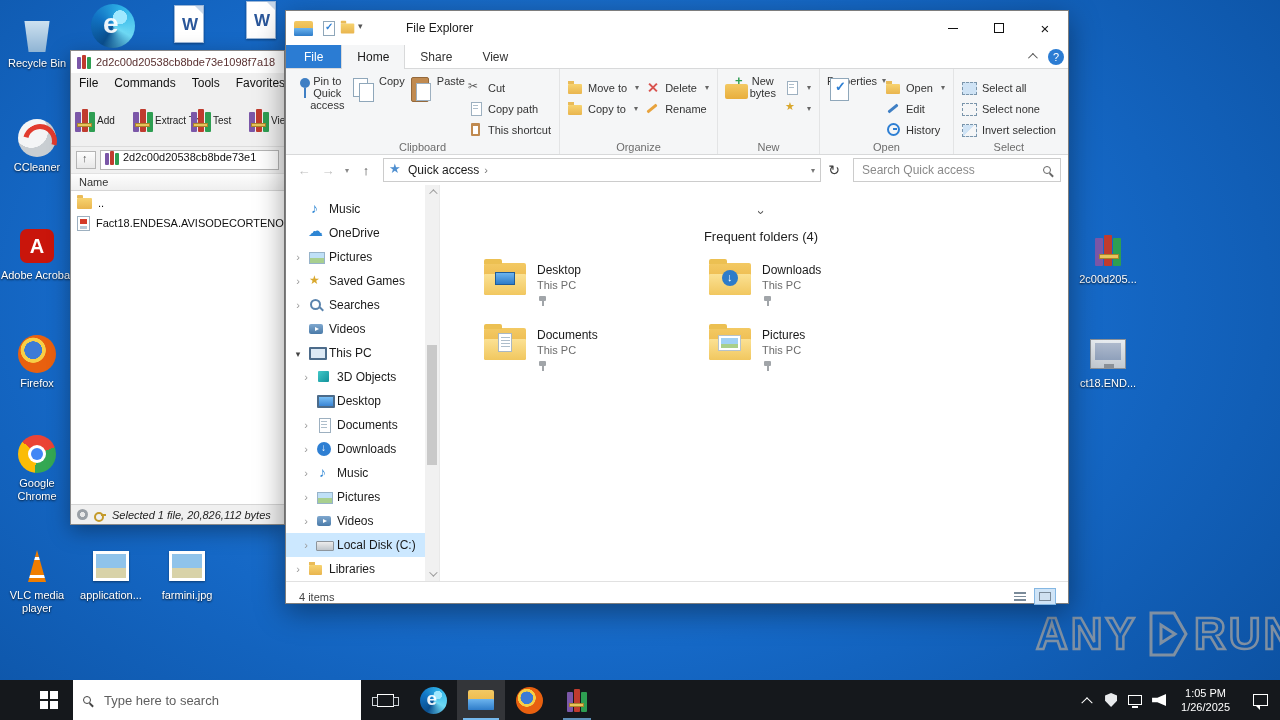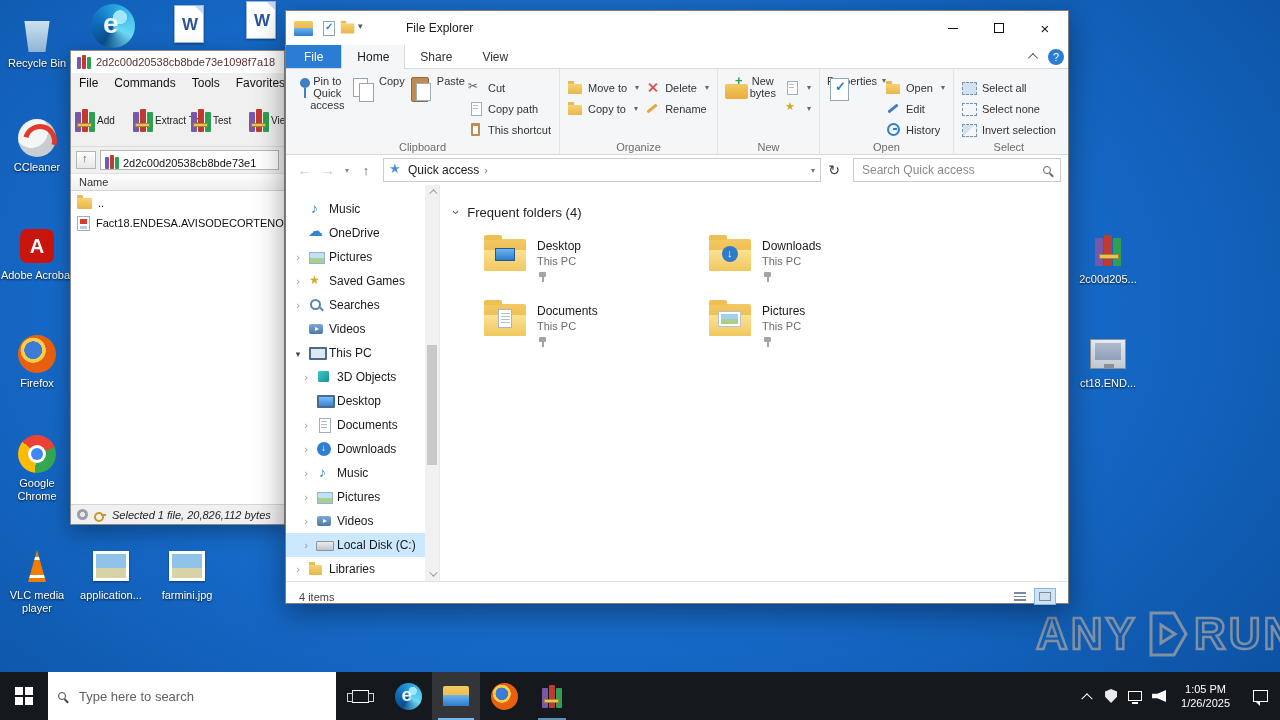--- a/index.html
+++ b/index.html
@@ -73,21 +73,21 @@
     box-shadow:0 6px 20px rgba(0,0,0,.35);z-index:2;overflow:hidden;display:flex;flex-direction:column;}
   .wr-title{height:22px;background:#fff;display:flex;align-items:center;gap:5px;padding:0 6px;flex:0 0 22px;}
   .wr-title-text{font-size:11px;color:#5a3030;white-space:nowrap;overflow:hidden;}
   .wr-menu{height:20px;display:flex;gap:16px;align-items:center;padding:0 8px;font-size:12px;color:#111;flex:0 0 20px;}
   .wr-toolbar{height:54px;display:flex;gap:4px;padding:2px 4px;border-bottom:1px solid #dcdcdc;flex:0 0 54px;}
   .wr-tool{width:54px;flex:0 0 54px;display:flex;align-items:center;justify-content:flex-start;gap:2px;padding-top:2px;}
   .wr-tool-lab{font-size:10px;color:#222;white-space:nowrap;}
   .wr-addr{height:26px;display:flex;align-items:center;gap:4px;padding:0 5px;flex:0 0 26px;}
   .wr-up{width:20px;height:18px;background:linear-gradient(#fdfdfd,#e8e8e8);border:1px solid #b5b5b5;position:relative;}
   .wr-up::before{content:"↑";position:absolute;left:5px;top:0px;font-size:11px;color:#555;}
-  .wr-addrbox{flex:1;height:20px;background:#fff;border:1px solid #b5b5b5;display:flex;align-items:flex-end;gap:4px;padding:0 4px;overflow:hidden;}
+  .wr-addrbox{flex:1;height:20px;background:#fff;border:1px solid #b5b5b5;display:flex;align-items:flex-start;gap:4px;padding:0 4px;overflow:hidden;}
   .wr-addr-text{font-size:11px;color:#111;white-space:nowrap;}
   .wr-colhead{height:18px;background:linear-gradient(#fdfdfd,#efefef);border-top:1px solid #e2e2e2;border-bottom:1px solid #d5d5d5;
     display:flex;align-items:center;padding:0 8px;font-size:11px;color:#333;flex:0 0 18px;}
   .wr-list{flex:1;background:#fff;padding-top:2px;overflow:hidden;}
   .wr-row{height:20px;display:flex;align-items:center;gap:6px;padding:0 6px;font-size:11px;color:#111;white-space:nowrap;overflow:hidden;}
   .wr-fileic{width:13px;height:15px;background:#fff;border:1px solid #9db0c0;position:relative;flex:0 0 13px;}
   .wr-fileic::before{content:"";position:absolute;left:2px;top:2px;width:7px;height:5px;background:#d43b2a;}
   .wr-fileic::after{content:"";position:absolute;left:2px;top:9px;width:7px;height:3px;background:#b9c9d8;}
   .wr-status{height:20px;border-top:1px solid #d5d5d5;display:flex;align-items:center;gap:6px;padding:0 6px;font-size:11px;color:#222;flex:0 0 20px;background:#f0f0f0;font-style:italic;}
   .wr-disc{width:11px;height:11px;border-radius:50%;background:radial-gradient(circle,#e8e8e8 0 30%,#9aa0a6 31% 100%);}
@@ -211,21 +211,21 @@
   .ic-lib::after{content:"";position:absolute;left:1px;top:1px;width:6px;height:3px;background:#e9bb58;}
 
   .nsb{position:absolute;right:0;top:0;bottom:0;width:14px;background:#f1f1f1;}
   .nsb-up,.nsb-dn{position:absolute;left:0;width:14px;height:14px;display:flex;align-items:center;justify-content:center;}
   .nsb-up{top:0;} .nsb-dn{bottom:0;}
   .nsb-up i{width:6px;height:6px;border-top:1.5px solid #9a9a9a;border-right:1.5px solid #9a9a9a;transform:rotate(-45deg) translateY(2px);}
   .nsb-dn i{width:6px;height:6px;border-bottom:1.5px solid #9a9a9a;border-right:1.5px solid #9a9a9a;transform:rotate(45deg) translateY(-2px);}
   .nsb-thumb{position:absolute;left:2px;top:160px;width:10px;height:120px;background:#c9c9c9;}
 
   .ex-content{position:absolute;left:153px;right:0;top:174px;bottom:22px;background:#fff;border-left:1px solid #e9e9e9;overflow:hidden;}
-  .freq-head{display:flex;align-items:center;gap:9px;margin:20px 0 0 14px;font-size:13px;color:#1f1f1f;}
+  .freq-head{display:flex;align-items:center;gap:9px;margin:20px 0 0 14px;font-size:13px;color:#1f1f1f;flex-direction:column;}
   .chev-open{display:inline-block;transform:rotate(90deg);color:#555;font-size:13px;}
   .chev-open::before{content:"›";}
   .tiles{display:grid;grid-template-columns:225px 225px;margin:16px 0 0 44px;row-gap:19px;}
   .tile{display:flex;gap:11px;height:46px;}
   .folder-big{width:42px;height:32px;position:relative;background:linear-gradient(#f3c963,#e8ae3c);border-radius:2px;margin-top:3px;flex:0 0 42px;}
   .folder-big::before{content:"";position:absolute;top:-4px;left:0;width:18px;height:5px;background:#ecc052;border-radius:2px 2px 0 0;}
   .folder-big::after{content:"";position:absolute;bottom:0;left:0;right:0;height:21px;background:linear-gradient(#fbe193,#f1c75f);border-radius:1px 1px 2px 2px;}
   .ov{position:absolute;z-index:2;}
   .ov-desktop{left:11px;top:9px;width:20px;height:13px;background:linear-gradient(#6cb4ee,#2e7cc9);border:1px solid #1f5c99;}
   .ov-down{left:13px;top:7px;width:16px;height:16px;border-radius:50%;background:#2e7cc9;}
@@ -245,21 +245,21 @@
   .vbtn{width:22px;height:17px;border:1px solid transparent;display:flex;align-items:center;justify-content:center;}
   .vbtn.active{background:#cfe4f7;border-color:#84b7e3;}
   .v-list{width:12px;height:10px;background:repeating-linear-gradient(#7a8a99 0 1.5px,transparent 1.5px 3.5px);}
   .v-thumb{width:12px;height:9px;border:1px solid #7a8a99;background:#cfe0f0;}
 
   
   .watermark{position:absolute;left:1036px;top:608px;display:flex;align-items:center;gap:2px;z-index:1;opacity:.85;}
   .wm-txt{font-size:44px;font-weight:bold;letter-spacing:3px;color:transparent;-webkit-text-stroke:2.5px #939aa1;line-height:52px;}
 
   
-  .taskbar{position:absolute;left:0;right:0;bottom:0;height:48px;background:#15181c;display:flex;align-items:stretch;z-index:50;}
+  .taskbar{position:absolute;left:0;right:0;bottom:0;height:40px;background:#15181c;display:flex;align-items:stretch;z-index:50;padding-left:25px;}
   .tb-btn{width:48px;display:flex;align-items:center;justify-content:center;flex:0 0 48px;}
   .start-grid{display:grid;grid-template-columns:8px 8px;grid-template-rows:8px 8px;gap:2px;}
   .start-grid i{background:#fff;display:block;}
   .tb-search{width:288px;flex:0 0 288px;background:#fff;display:flex;align-items:center;gap:8px;padding:0 10px;}
   .tb-search .mag{border-color:#444;} .tb-search .mag::after{background:#444;}
   .tb-search input{border:none;outline:none;font-size:13px;color:#333;width:100%;background:transparent;font-family:"Liberation Sans",sans-serif;}
   .tb-search input::placeholder{color:#5f5f5f;}
   .tb-app{width:48px;flex:0 0 48px;position:relative;display:flex;align-items:center;justify-content:center;}
   .tb-app.active{background:rgba(255,255,255,.13);}
   .tb-app.active::after{content:"";position:absolute;left:6px;right:6px;bottom:0;height:2px;background:#76b9ed;}

